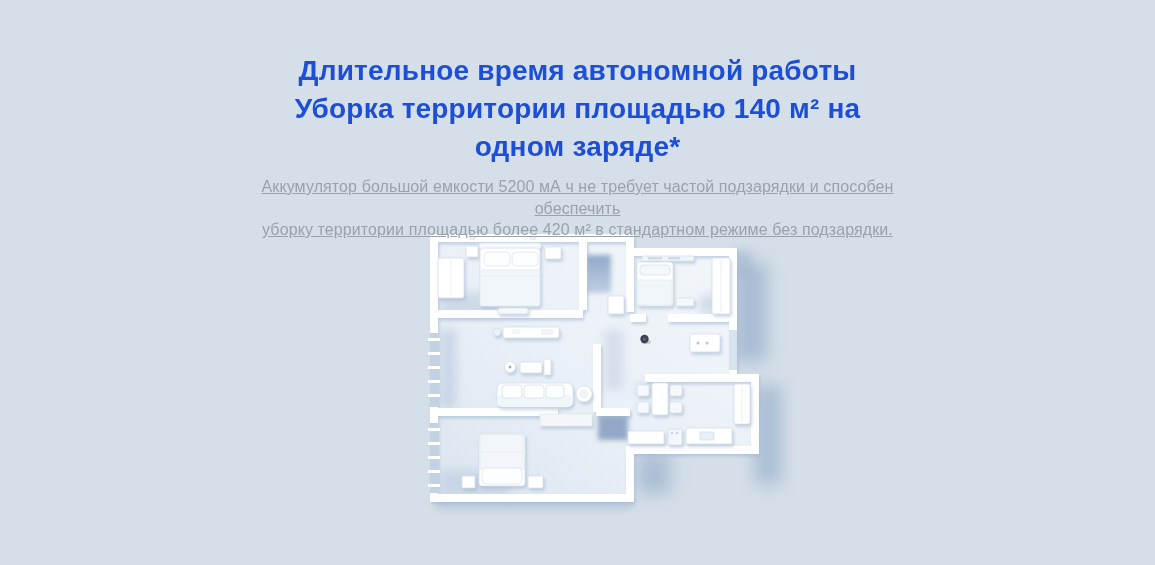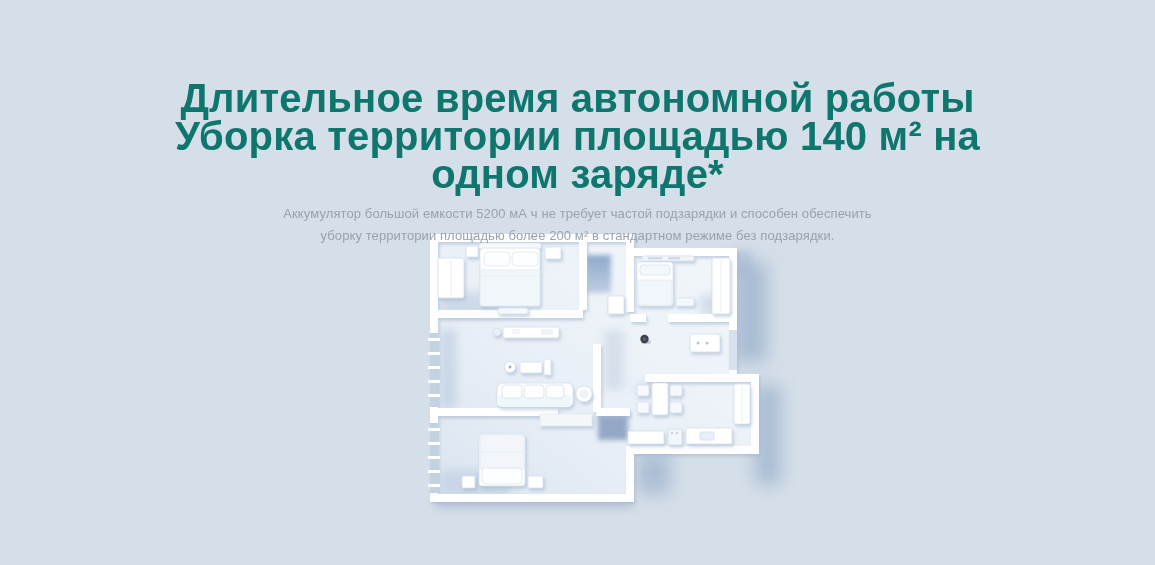--- a/index.html
+++ b/index.html
@@ -5,29 +5,29 @@
   html,body{margin:0;padding:0;}
   body{
     width:1155px;height:565px;overflow:hidden;
     background:#d5dfe9;
     font-family:"Liberation Sans", sans-serif;
   }
   .stage{position:relative;width:1155px;height:565px;}
   .plan-svg{position:absolute;left:0;top:0;z-index:0;}
   .copy{position:absolute;left:0;right:0;top:0;z-index:1;text-align:center;}
   .heading{
-    margin:0;padding-top:79px;
-    font-size:40px;line-height:38px;font-weight:700;
-    color:#0f766e;letter-spacing:.2px;
+    margin:0;padding-top:52px;
+    font-size:28px;line-height:38px;font-weight:700;
+    color:#1d4ed8;letter-spacing:.2px;
   }
   .heading .hline{display:block;}
   .description{
     margin:10px auto 0;max-width:720px;
-    font-size:13px;line-height:21.5px;font-weight:400;
-    color:#9aa2ab;letter-spacing:.1px;
+    font-size:16px;line-height:21.5px;font-weight:400;
+    color:#9aa2ab;letter-spacing:.1px;text-decoration:underline;
   }
   .description .dline{display:block;}
 </style>
 </head>
 <body>
 
 <div class="stage">
 
   <svg class="plan-svg" width="1155" height="565" viewBox="0 0 1155 565" role="img" aria-label="3D-план квартиры с мебелью и роботом-пылесосом, вид сверху">
     <defs>
@@ -198,17 +198,17 @@
   </svg>
 
   <div class="copy">
     <h1 class="heading">
       <span class="hline">Длительное время автономной работы</span>
       <span class="hline">Уборка территории площадью 140 м² на</span>
       <span class="hline">одном заряде*</span>
     </h1>
     <p class="description">
       <span class="dline">Аккумулятор большой емкости 5200 мА ч не требует частой подзарядки и способен обеспечить</span>
-      <span class="dline">уборку территории площадью более 200 м² в стандартном режиме без подзарядки.</span>
+      <span class="dline">уборку территории площадью более 420 м² в стандартном режиме без подзарядки.</span>
     </p>
   </div>
 
 </div>
 
 </body></html>

